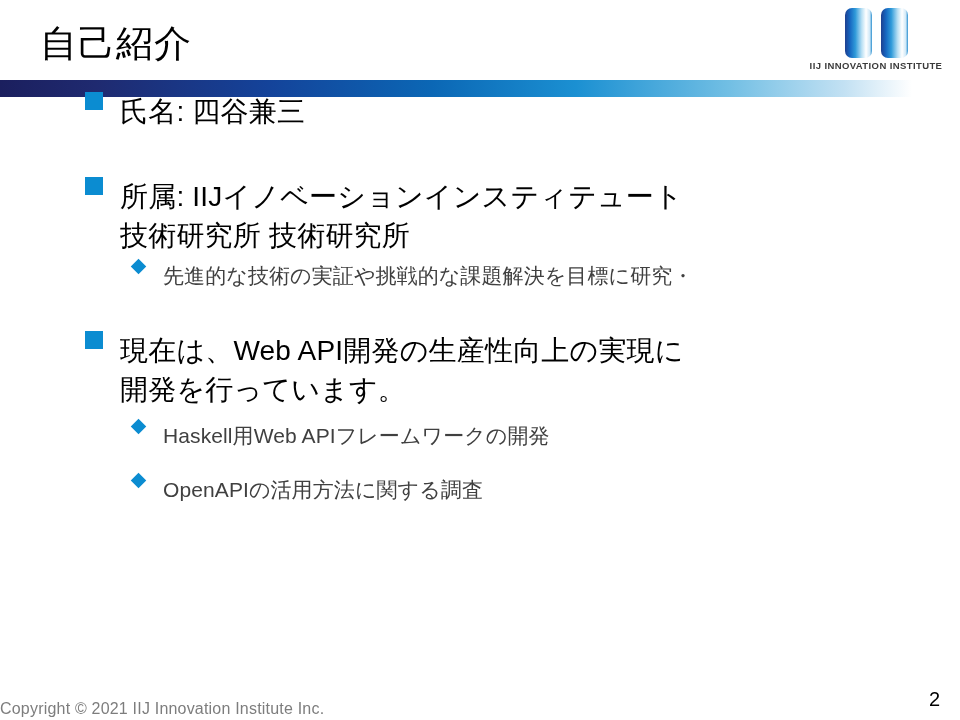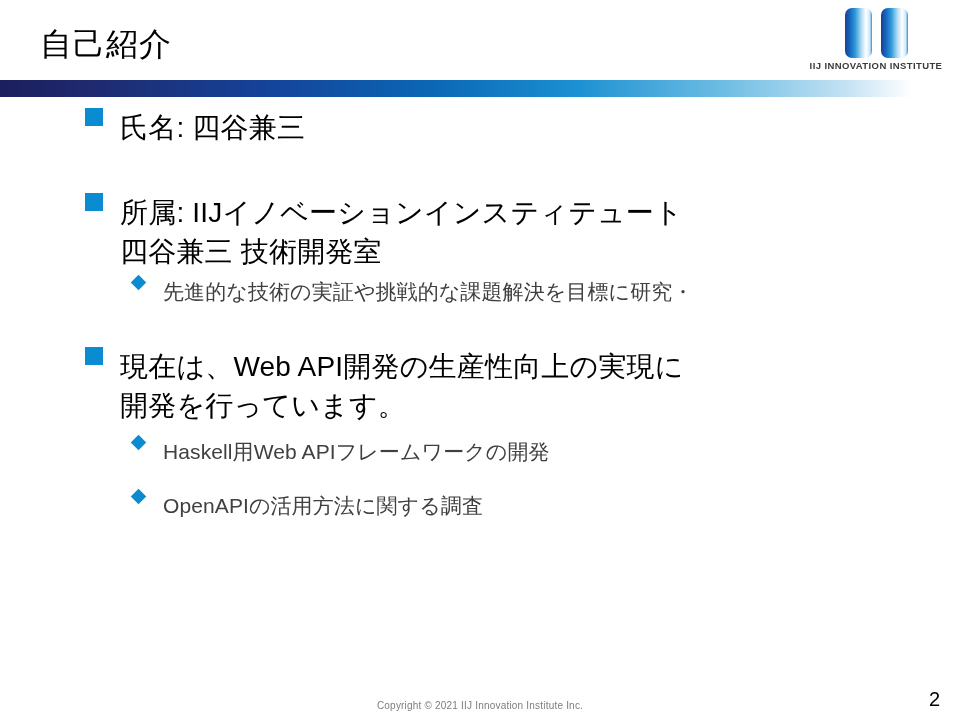--- a/index.html
+++ b/index.html
@@ -16,21 +16,21 @@
     height: 720px;
     background: #ffffff;
     overflow: hidden;
   }
 
   
   #slide-title {
     position: absolute;
     left: 40px;
     top: 18px;
-    font-size: 32px;
+    font-size: 37px;
     line-height: 52px;
     font-weight: 400;
     color: #000000;
     letter-spacing: 1px;
     white-space: nowrap;
   }
 
   #title-rule {
     position: absolute;
     left: 0;
@@ -91,21 +91,21 @@
     letter-spacing: 0.4px;
     color: #3b3b3b;
     font-weight: 700;
     white-space: nowrap;
   }
 
   
   #body {
     position: absolute;
     left: 0;
-    top: 108px;
+    top: 92px;
     width: 766px;
   }
 
   .lvl1 {
     position: relative;
     padding-left: 120px;
     margin: 0;
   }
   .lvl1 .sq-bullet {
     position: absolute;
@@ -148,22 +148,21 @@
   .gap-md { height: 40px; }
   .gap-sm { height: 12px; }
   .gap-xs { height: 6px; }
 
   
   #footer-copyright {
     position: absolute;
     left: 0;
     top: 700px;
     width: 960px;
-    text-align: center;
-    font-size: 10px;
+    font-size: 16px;
     color: #7d7d7d;
     letter-spacing: 0.2px;
     white-space: nowrap;
   }
   #page-number {
     position: absolute;
     right: 20px;
     top: 688px;
     font-size: 20px;
     color: #000000;
@@ -193,21 +192,21 @@
         <span class="line">氏名: 四谷兼三</span>
       </div>
     </div>
 
     <div class="gap-lg"></div>
 
     <div class="lvl1">
       <span class="sq-bullet"></span>
       <div class="lvl1-text">
         <span class="line">所属: IIJイノベーションインスティテュート</span>
-        <span class="line">四谷兼三 技術開発室</span>
+        <span class="line">技術研究所 技術研究所</span>
       </div>
     </div>
 
     <div class="gap-xs"></div>
 
     <div class="lvl2">
       <span class="dia-bullet"></span>
       <div class="lvl2-text">
         <span class="line">先進的な技術の実証や挑戦的な課題解決を目標に研究・</span>
       </div>

